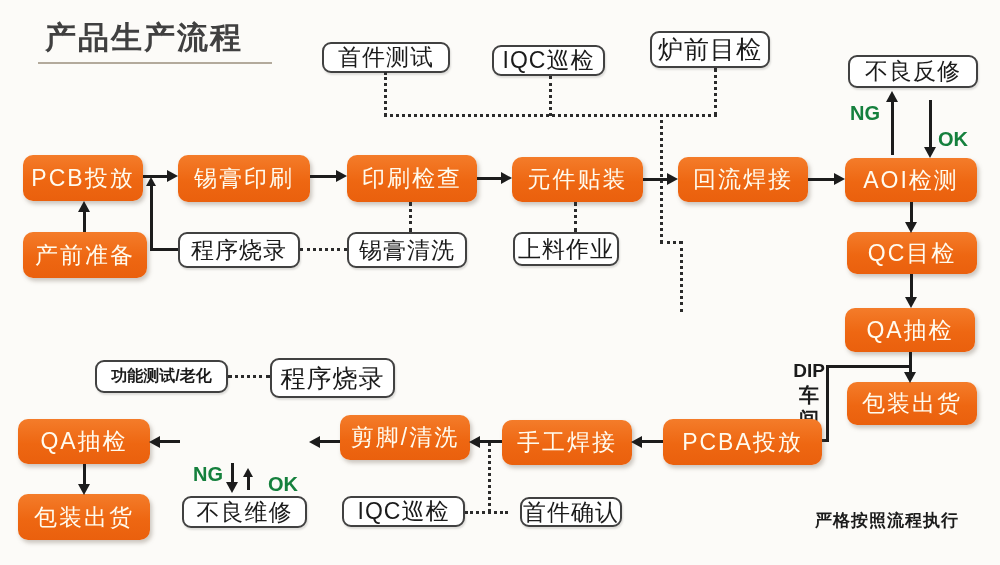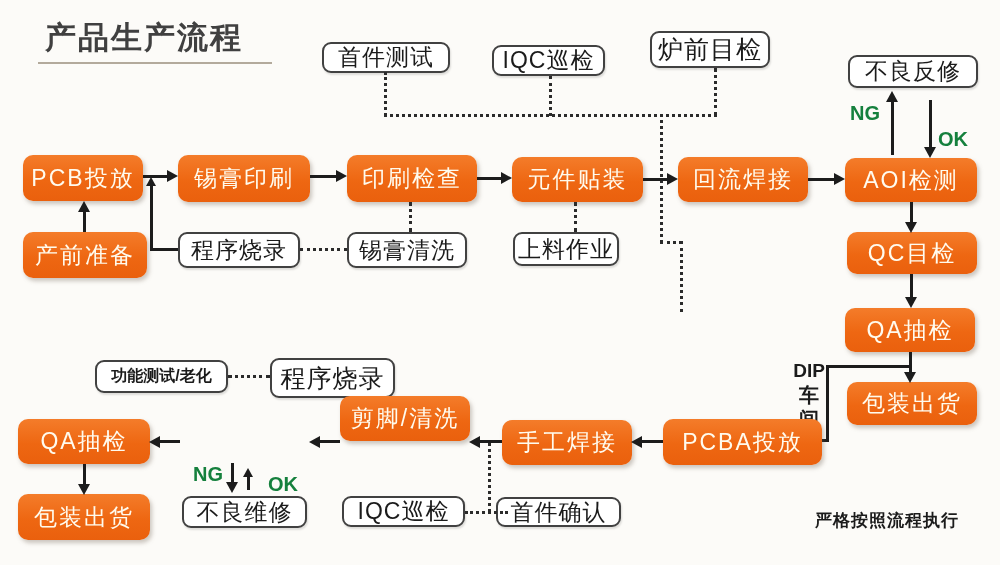--- a/index.html
+++ b/index.html
@@ -127,21 +127,21 @@
     <div>车</div>
     <div>间</div>
   </div>
 
   <div class="node white small" style="left:95px;top:360px;width:133px;height:33px">功能测试/老化</div>
   <div class="node white" style="left:270px;top:358px;width:125px;height:40px;font-size:25px">程序烧录</div>
   <div class="dot-h" style="left:228px;top:375px;width:42px"></div>
 
   <div class="node orange" style="left:663px;top:419px;width:159px;height:46px">PCBA投放</div>
   <div class="node orange" style="left:502px;top:420px;width:130px;height:45px">手工焊接</div>
-  <div class="node orange" style="left:340px;top:396px;width:130px;height:45px">剪脚/清洗</div>
+  <div class="node orange" style="left:340px;top:415px;width:130px;height:45px">剪脚/清洗</div>
   <div class="node orange" style="left:18px;top:419px;width:132px;height:45px">QA抽检</div>
   <div class="node orange" style="left:18px;top:494px;width:132px;height:46px">包装出货</div>
 
   <div class="hline" style="left:641px;top:440px;width:22px"></div>
   <div class="ah left" style="left:631px;top:436px"></div>
   <div class="hline" style="left:479px;top:440px;width:23px"></div>
   <div class="ah left" style="left:469px;top:436px"></div>
   <div class="hline" style="left:319px;top:440px;width:21px"></div>
   <div class="ah left" style="left:309px;top:436px"></div>
   <div class="hline" style="left:159px;top:440px;width:21px"></div>
@@ -151,19 +151,19 @@
 
   <div class="tag" style="left:193px;top:463px">NG</div>
   <div class="vline" style="left:231px;top:463px;height:22px"></div>
   <div class="ah down" style="left:226px;top:482px"></div>
   <div class="vline" style="left:247px;top:476px;height:14px"></div>
   <div class="ah sm up" style="left:243px;top:468px"></div>
   <div class="tag" style="left:268px;top:473px">OK</div>
 
   <div class="node white" style="left:182px;top:496px;width:125px;height:32px">不良维修</div>
   <div class="node white" style="left:342px;top:496px;width:123px;height:31px">IQC巡检</div>
-  <div class="node white" style="left:496px;top:497px;width:125px;height:30px">首件确认</div>
+  <div class="node white" style="left:520px;top:497px;width:102px;height:30px">首件确认</div>
   <div class="dot-h" style="left:465px;top:511px;width:43px"></div>
   <div class="dot-v" style="left:488px;top:443px;height:69px"></div>
 
   <div class="footer">严格按照流程执行</div>
 
 </div>
 
 </body></html>

